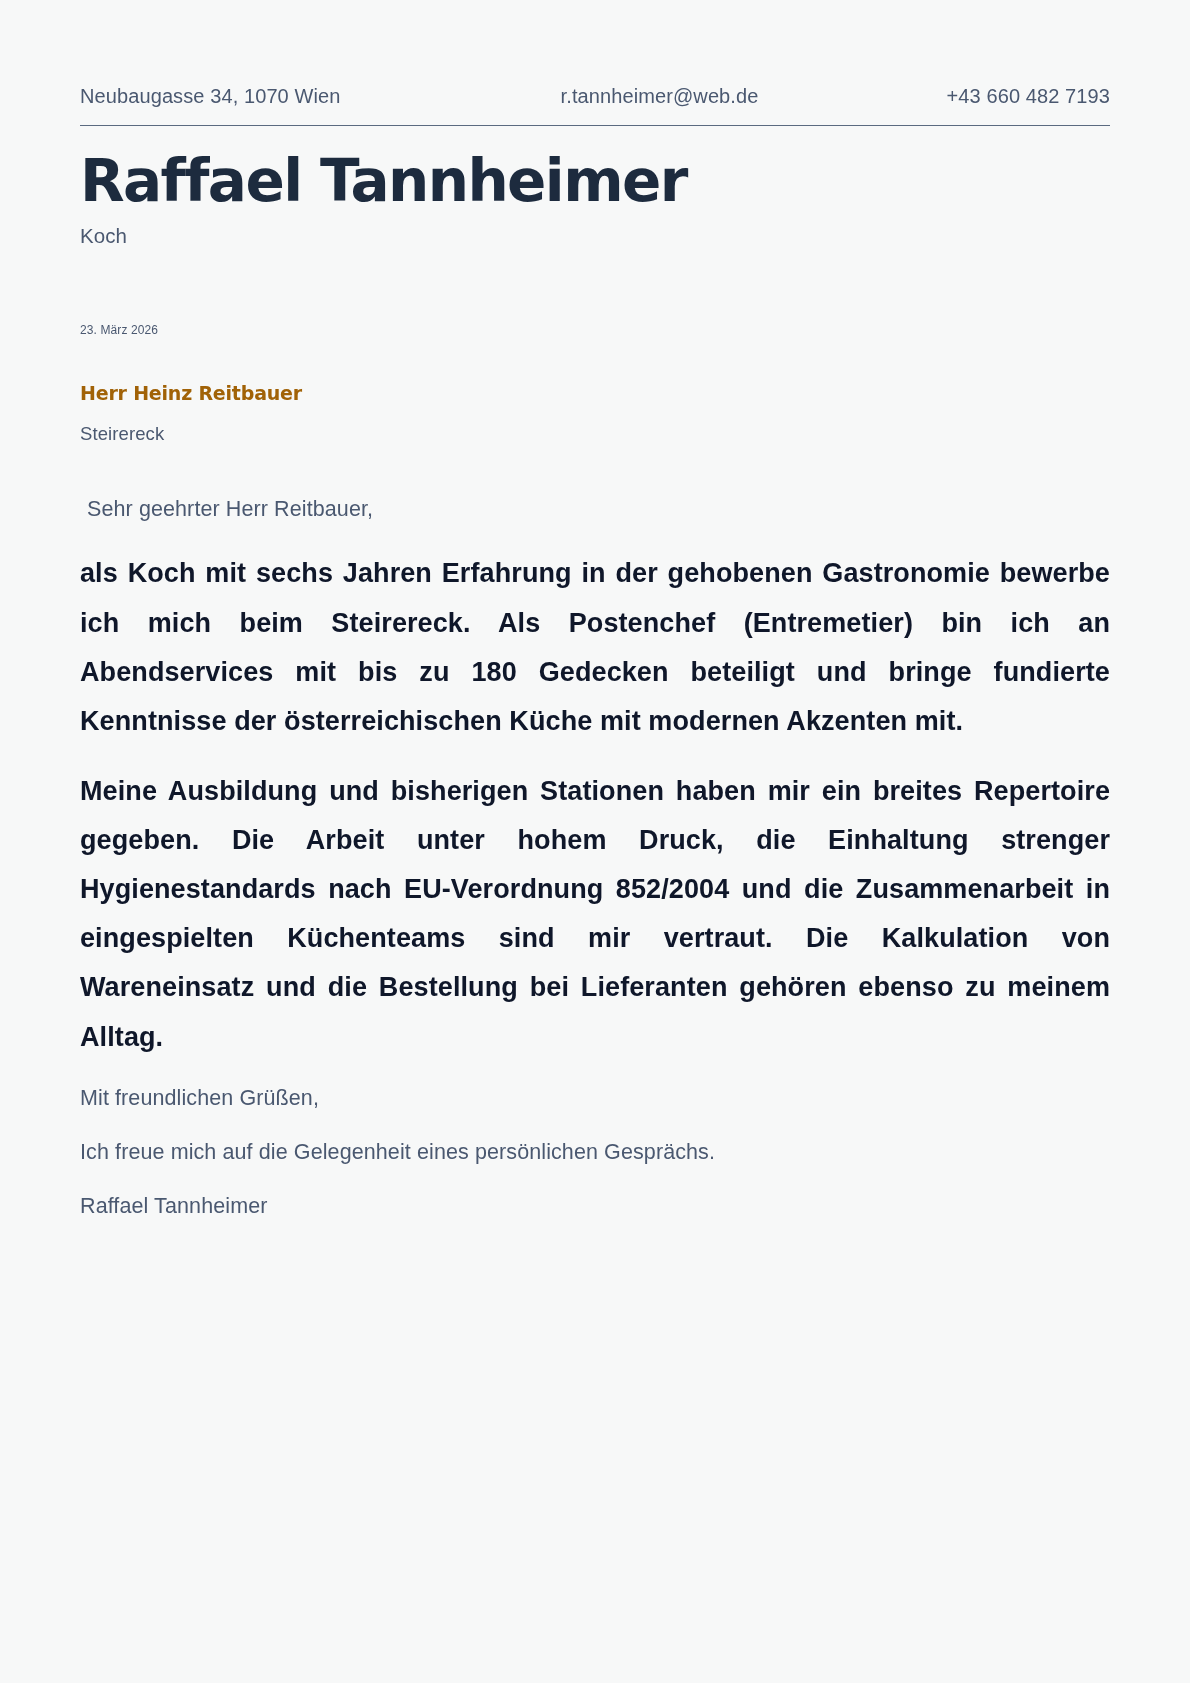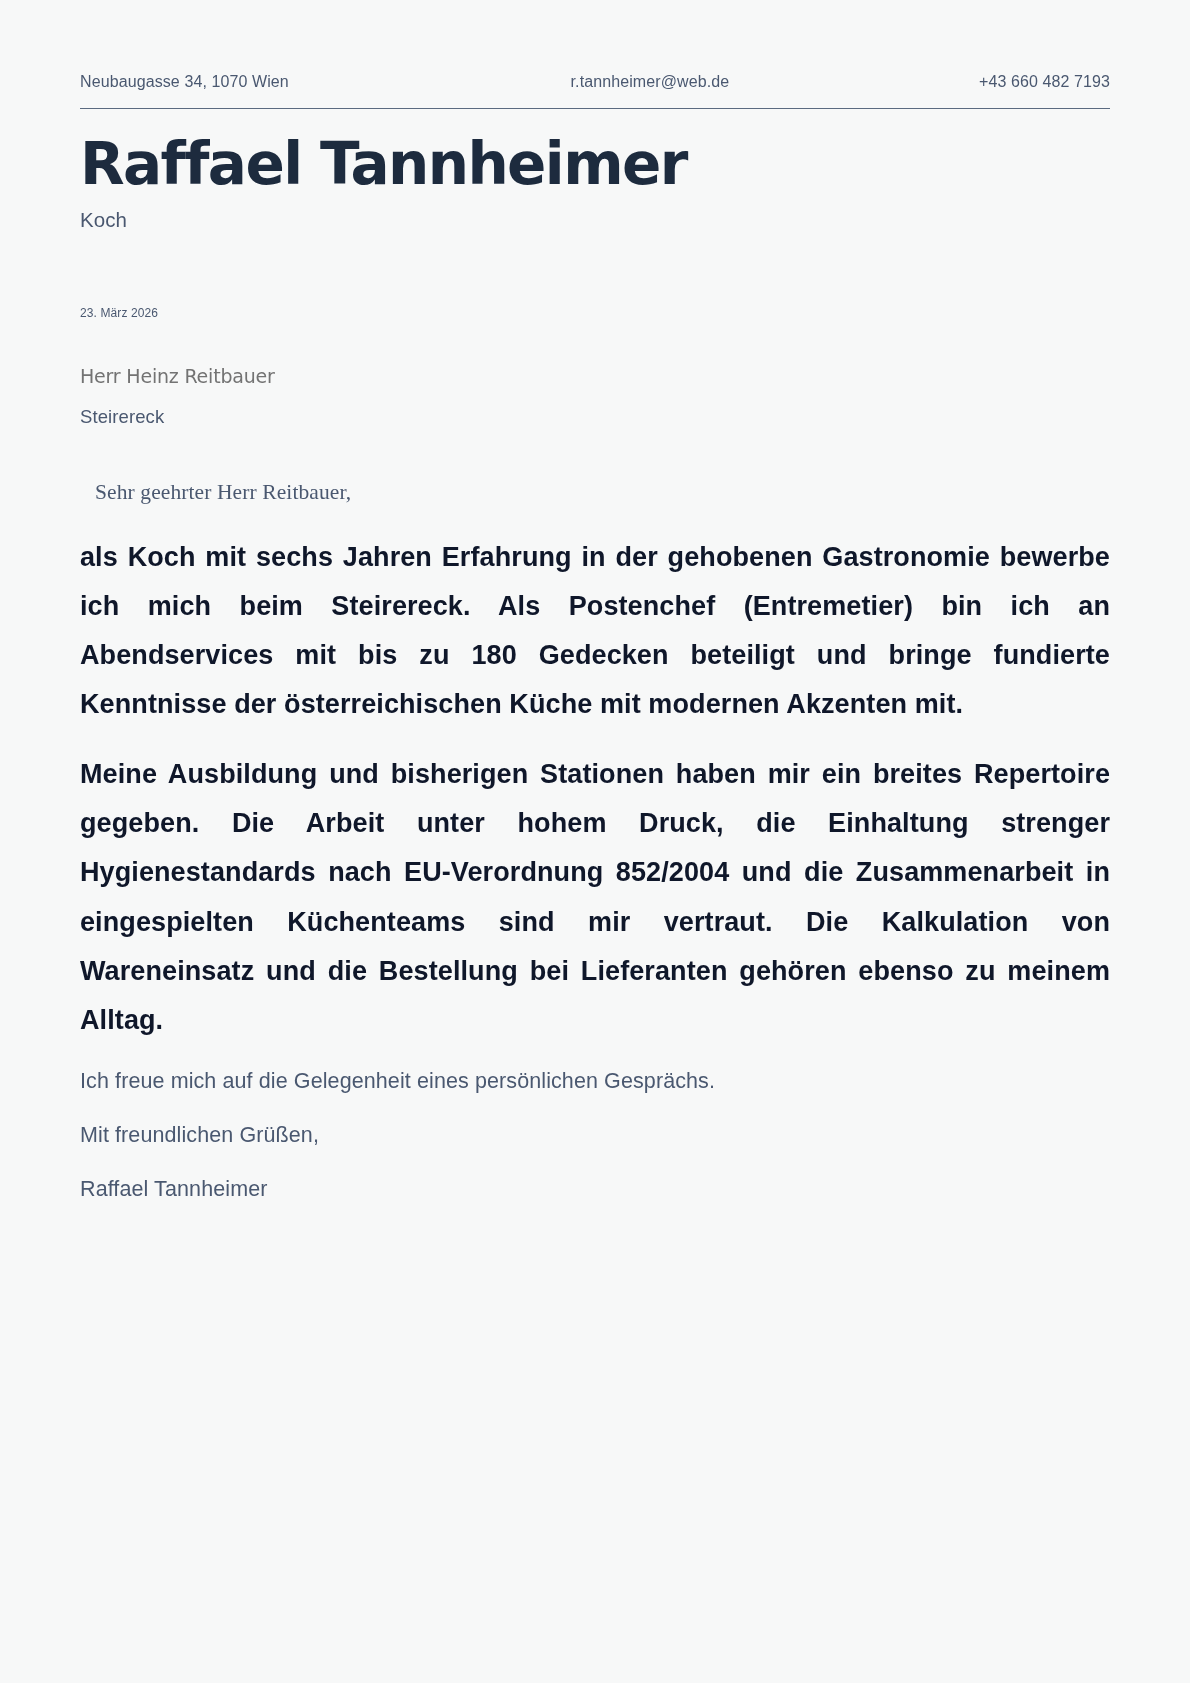--- a/index.html
+++ b/index.html
@@ -28,25 +28,26 @@
   
   .contact-bar {
     display: flex;
     align-items: baseline;
     justify-content: space-between;
     padding-top: 72px;
     padding-bottom: 17px;
     border-bottom: 1.6px solid #5b6a80;
   }
   .contact-item {
-    font-size: 16px;
+    font-size: 20px;
     line-height: 1.2;
     color: #4a5870;
     letter-spacing: 0.1px;
     white-space: nowrap;
+    margin-top: 12px;
   }
   .contact-item.addr { flex: 0 0 auto; text-align: left; }
   .contact-item.mail { flex: 1 1 auto; text-align: center; padding-left: 32px;}
   .contact-item.phone { flex: 0 0 auto; text-align: right; }
 
   
   .identity {
     margin-top: 25px;
   }
   .full-name {
@@ -76,22 +77,22 @@
     color: #4a5870;
     line-height: 1.3;
     letter-spacing: 0.1px;
   }
   .recipient {
     margin-top: 42px;
   }
   .recipient-name {
     font-family: "DejaVu Sans", sans-serif;
     font-size: 19px;
-    font-weight: 400;
-    color: #737373;
+    font-weight: 700;
+    color: #a16207;
     line-height: 1.3;
     letter-spacing: -0.2px;
   }
   .recipient-company {
     margin-top: 17px;
     font-size: 18.5px;
     font-weight: 400;
     color: #4a5870;
     line-height: 1.3;
     letter-spacing: 0.1px;
@@ -99,22 +100,21 @@
 
   
   .letter-body {
     margin-top: 48px;
   }
   .salutation {
     font-size: 21.5px;
     line-height: 1.45;
     color: #4a5870;
     letter-spacing: 0.1px;
-    margin: 0 0 24px 15px;
-    font-family: Liberation Serif, serif;
+    margin: 0 0 24px 7px;
   }
   .body-par {
     font-size: 27px;
     line-height: 1.82;
     color: #0f172a;
     letter-spacing: 0.1px;
     margin: 0 0 21px 0;
     text-align: justify;
     text-justify: inter-word;
     font-weight: bold;
@@ -164,20 +164,20 @@
   </div>
 
   <div class="letter-body">
     <p class="salutation">Sehr geehrter Herr Reitbauer,</p>
 
     <p class="body-par">als Koch mit sechs Jahren Erfahrung in der gehobenen Gastronomie bewerbe ich mich beim Steirereck. Als Postenchef (Entremetier) bin ich an Abendservices mit bis zu 180 Gedecken beteiligt und bringe fundierte Kenntnisse der österreichischen Küche mit modernen Akzenten mit.</p>
 
     <p class="body-par">Meine Ausbildung und bisherigen Stationen haben mir ein breites Repertoire gegeben. Die Arbeit unter hohem Druck, die Einhaltung strenger Hygienestandards nach EU-Verordnung 852/2004 und die Zusammenarbeit in eingespielten Küchenteams sind mir vertraut. Die Kalkulation von Wareneinsatz und die Bestellung bei Lieferanten gehören ebenso zu meinem Alltag.</p>
 
 
+    <p class="closing-line">Mit freundlichen Grüßen,</p>
+
     <p class="closing-line">Ich freue mich auf die Gelegenheit eines persönlichen Gesprächs.</p>
-
-    <p class="closing-line">Mit freundlichen Grüßen,</p>
 
     <p class="signature-line">Raffael Tannheimer</p>
   </div>
 
 </div>
 
 </body></html>

